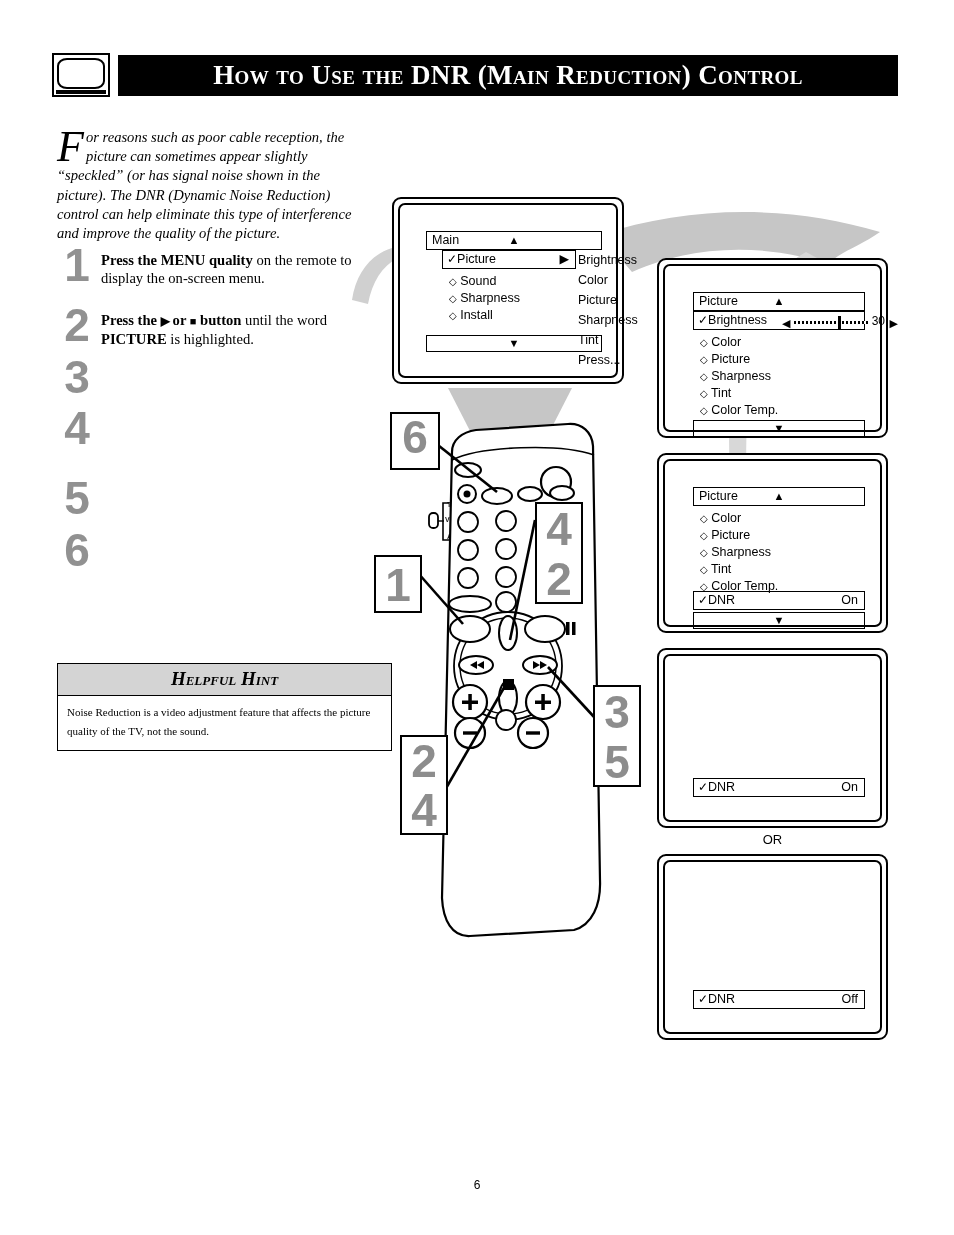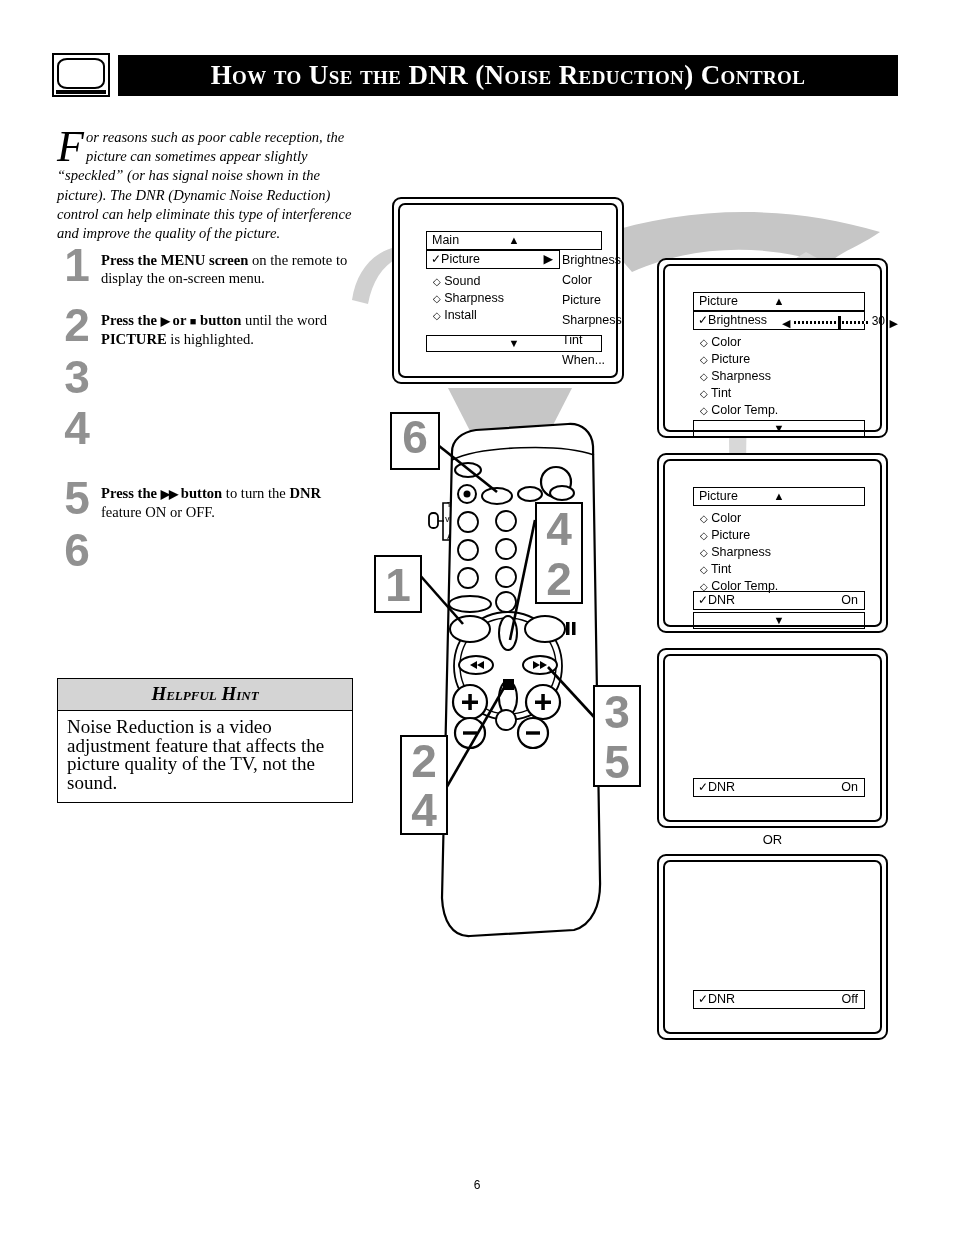--- a/index.html
+++ b/index.html
@@ -106,38 +106,38 @@
     font-size: 14.6px;
     line-height: 17.5px;
   }
   .step .txt b { font-weight: bold; }
   .tri { font-size: 12px; letter-spacing:-1px;}
   .sq  { font-size: 11px; }
 
   
   #hint {
     position: absolute;
-    left: 57px; top: 678px;
-    width: 296px;
+    left: 57px; top: 663px;
+    width: 335px;
     border: 1px solid #000;
     background: #fff;
   }
   #hint-title {
     background: #d4d4d4;
     border-bottom: 1px solid #000;
     text-align: center;
     font-weight: bold;
     font-style: italic;
     font-variant: small-caps;
     font-size: 19px;
     padding: 4px 0 5px 0;
   }
   #hint-body {
     padding: 7px 9px 10px 9px;
-    font-size: 19px;
+    font-size: 11px;
     line-height: 18.5px;
   }
 
   
   .tv {
     position: absolute;
     background: #fff;
     border: 2px solid #000;
     border-radius: 9px;
   }
@@ -264,46 +264,45 @@
 </style>
 </head>
 <body>
 
 <div id="header-row">
   <div id="header-icon">
     <div class="tvshape"></div>
     <div class="tvbase"></div>
   </div>
   <div id="header-bar">
-    <div id="header-title">How to Use the DNR (Noise Reduction) Control</div>
+    <div id="header-title">How to Use the DNR (Main Reduction) Control</div>
   </div>
 </div>
 
 <div id="intro">
   <span class="dropcap">F</span><span>or reasons such as poor cable reception, the picture can sometimes appear slightly “speckled” (or has signal noise shown in the picture). The DNR (Dynamic Noise Reduction) control can help eliminate this type of interference and improve the quality of the picture.</span>
 </div>
 
 <div id="steps" style="position: absolute; height: 360px;">
     <div class="step" style="position: absolute; top: 0px; left: 0px; width: 300px;">
       <div class="num">1</div>
-      <div class="txt"><b>Press the MENU screen</b> on the remote to display the on-screen menu.</div>
+      <div class="txt"><b>Press the MENU quality</b> on the remote to display the on-screen menu.</div>
     </div>
     <div class="step" style="position: absolute; top: 60px; left: 0px; width: 300px;">
       <div class="num">2</div>
       <div class="txt"><b>Press the <span class="tri">▶</span> or <span class="sq">■</span> button</b> until the word <b>PICTURE</b> is highlighted.</div>
     </div>
     <div class="step" style="position: absolute; top: 112px; left: 0px; width: 300px;">
       <div class="num">3</div>
     </div>
     <div class="step" style="position: absolute; top: 163px; left: 0px; width: 300px;">
       <div class="num">4</div>
     </div>
     <div class="step" style="position: absolute; top: 233px; left: 0px; width: 300px;">
       <div class="num">5</div>
-      <div class="txt"><b>Press the <span class="tri">▶▶</span> button</b> to turn the <b>DNR</b> feature ON or OFF.</div>
     </div>
     <div class="step" style="position: absolute; top: 285px; left: 0px; width: 300px;">
       <div class="num">6</div>
     </div>
   </div>
 
 <div id="hint">
   <div id="hint-title">Helpful Hint</div>
   <div id="hint-body">Noise Reduction is a video adjustment feature that affects the picture quality of the TV, not the sound.</div>
 </div>
@@ -322,37 +321,37 @@
   <path d="M 388 598 l 22 -26 l 4 16 l -20 22 Z" fill="#b9b9b9"></path>
 </svg>
 
 <div class="tv" id="tv-main" style="left:392px; top:197px; width:232px; height:187px;">
   <div class="inner">
     <div class="osd" style="left:26px; top:26px; width:176px;">
       <div class="osd-hdr">
         <span>Main</span>
         <span class="uparrow">▲</span>
       </div>
-      <div style="position:relative;">
+      <div style="position:relative;margin-left:16px;">
         <div class="osd-sel" style="width:134px;">
           <span class="check">✓</span><span>Picture</span>
           <span class="right-val">▶</span>
         </div>
         <div>
           <div class="osd-item"><span class="bullet">◇</span> <span>Sound</span></div>
           <div class="osd-item"><span class="bullet">◇</span> <span>Sharpness</span></div>
           <div class="osd-item"><span class="bullet">◇</span> <span>Install</span></div>
         </div>
         <div class="col2">
           <div class="osd-item">Brightness</div>
           <div class="osd-item">Color</div>
           <div class="osd-item">Picture</div>
           <div class="osd-item">Sharpness</div>
           <div class="osd-item">Tint</div>
-          <div class="osd-item">When...</div>
+          <div class="osd-item">Press...</div>
         </div>
       </div>
       <div class="osd-foot" style="margin-top:15px;">▼</div>
     </div>
   </div>
 </div>
 
 <div class="tv" id="tv-r1" style="left:657px; top:258px; width:231px; height:180px;">
   <div class="inner">
     <div class="osd" style="left:28px; top:26px; width:172px;">

